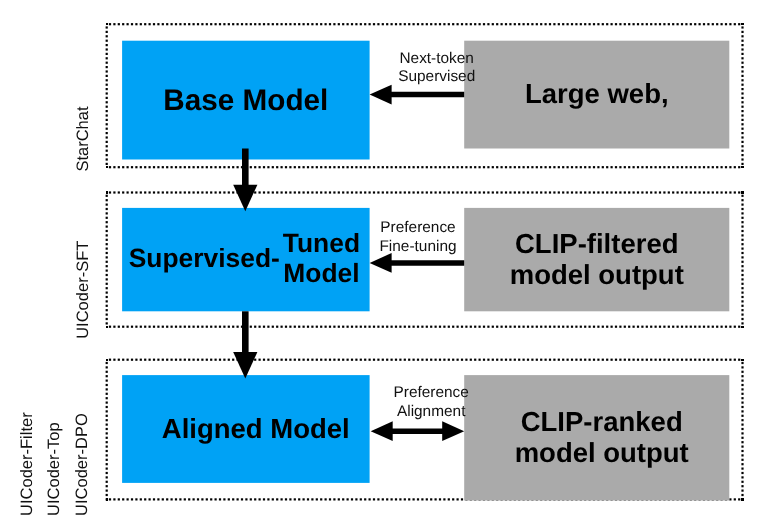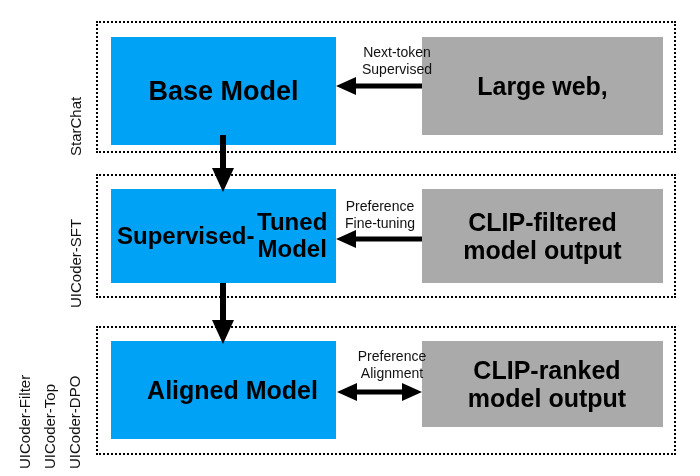--- a/index.html
+++ b/index.html
@@ -129,21 +129,21 @@
   <div class="stage-frame" style="left:96px; top:326px; width:580px; height:129px;"></div>
 
   <div class="stage-label" style="left:33px; top:452px;">UICoder-Filter</div>
   <div class="stage-label" style="left:58px; top:452px;">UICoder-Top</div>
   <div class="stage-label" style="left:83px; top:452px;">UICoder-DPO</div>
 
   <div class="node-box blue" style="left:111px; top:341px; width:225px; height:98px; font-size:25px;padding-left:24px;">
     <span class="node-text">Aligned Model</span>
   </div>
 
-  <div class="node-box gray" style="left:422px; top:341px; width:241px; height:86px; font-size:25px; flex-direction:column;padding-left:15px;">
+  <div class="node-box gray" style="left:422px; top:341px; width:241px; height:114px; font-size:25px; flex-direction:column;padding-left:15px;">
     <span class="node-text">CLIP-ranked</span>
     <span class="node-text">model output</span>
   </div>
 
   <div class="edge-label" style="left:352px; top:348px; width:80px;">
     <span>Preference</span><br>
     <span>Alignment</span>
   </div>
 
   <svg id="arrow-layer" viewBox="0 0 700 476">

